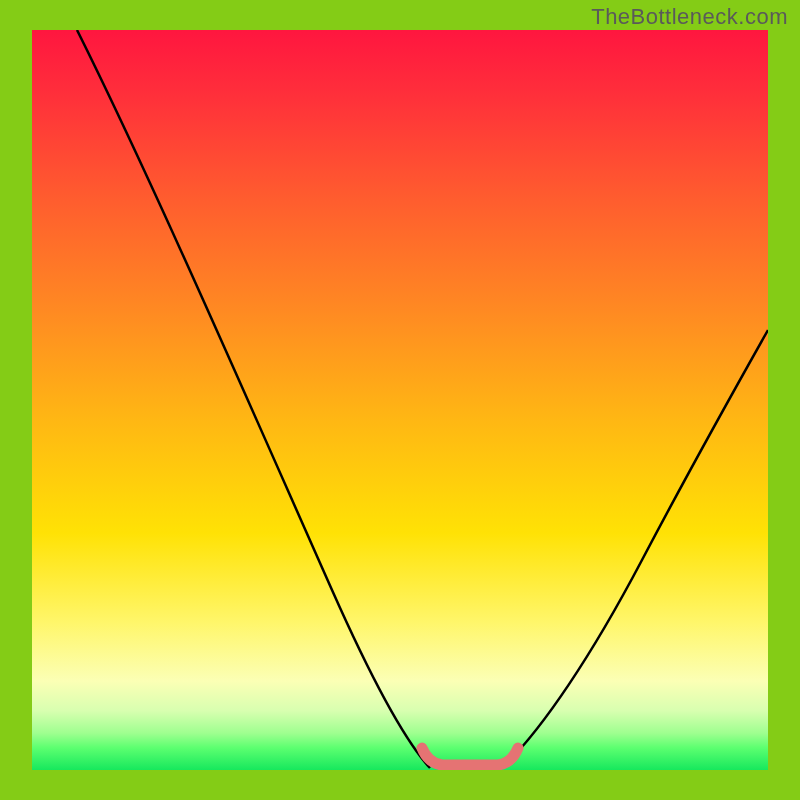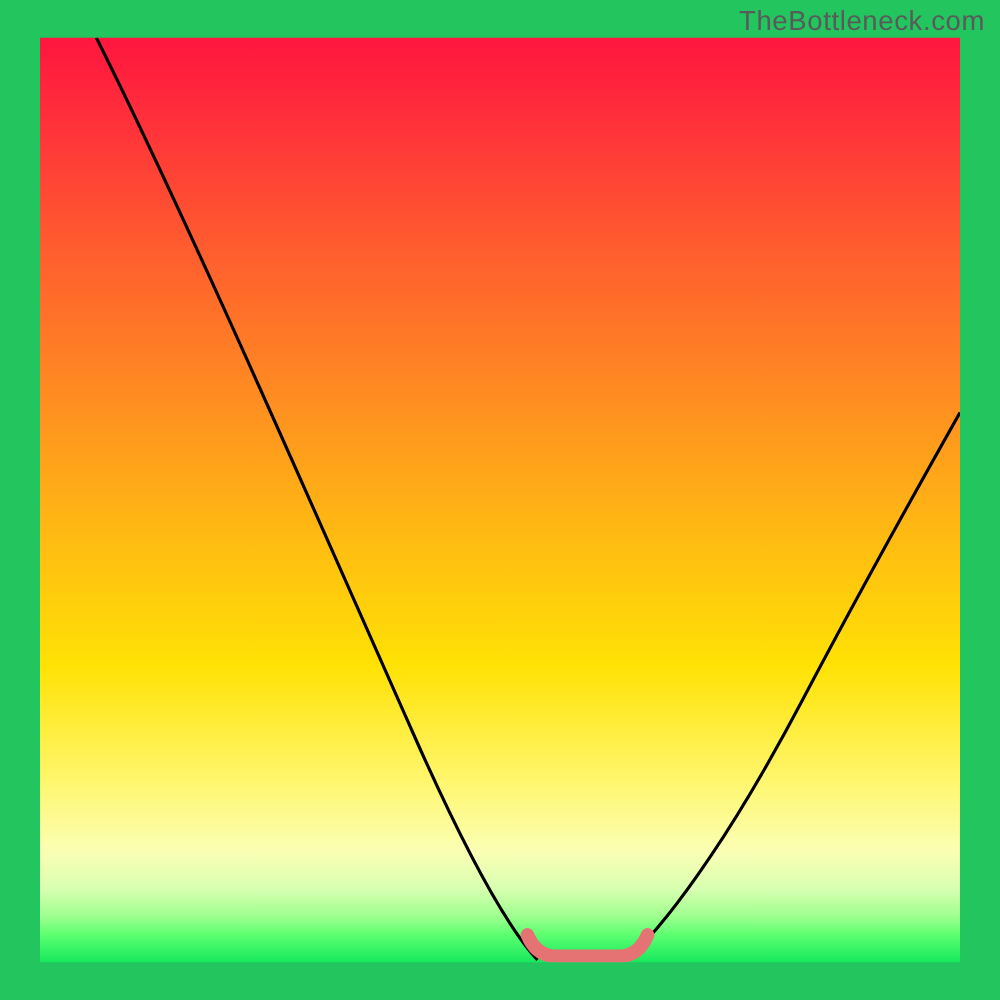--- a/index.html
+++ b/index.html
@@ -8,21 +8,21 @@
     width: 800px;
     height: 800px;
     background: #000000;
     font-family: Arial, Helvetica, sans-serif;
     overflow: hidden;
   }
   .frame {
     position: relative;
     width: 800px;
     height: 800px;
-    background: #22c55e;
+    background: #84cc16;
   }
   .watermark {
     position: absolute;
     top: 4px;
     right: 12px;
     color: #5a5a5a;
     font-size: 22px;
     font-weight: 500;
     letter-spacing: 0.5px;
     z-index: 10;

